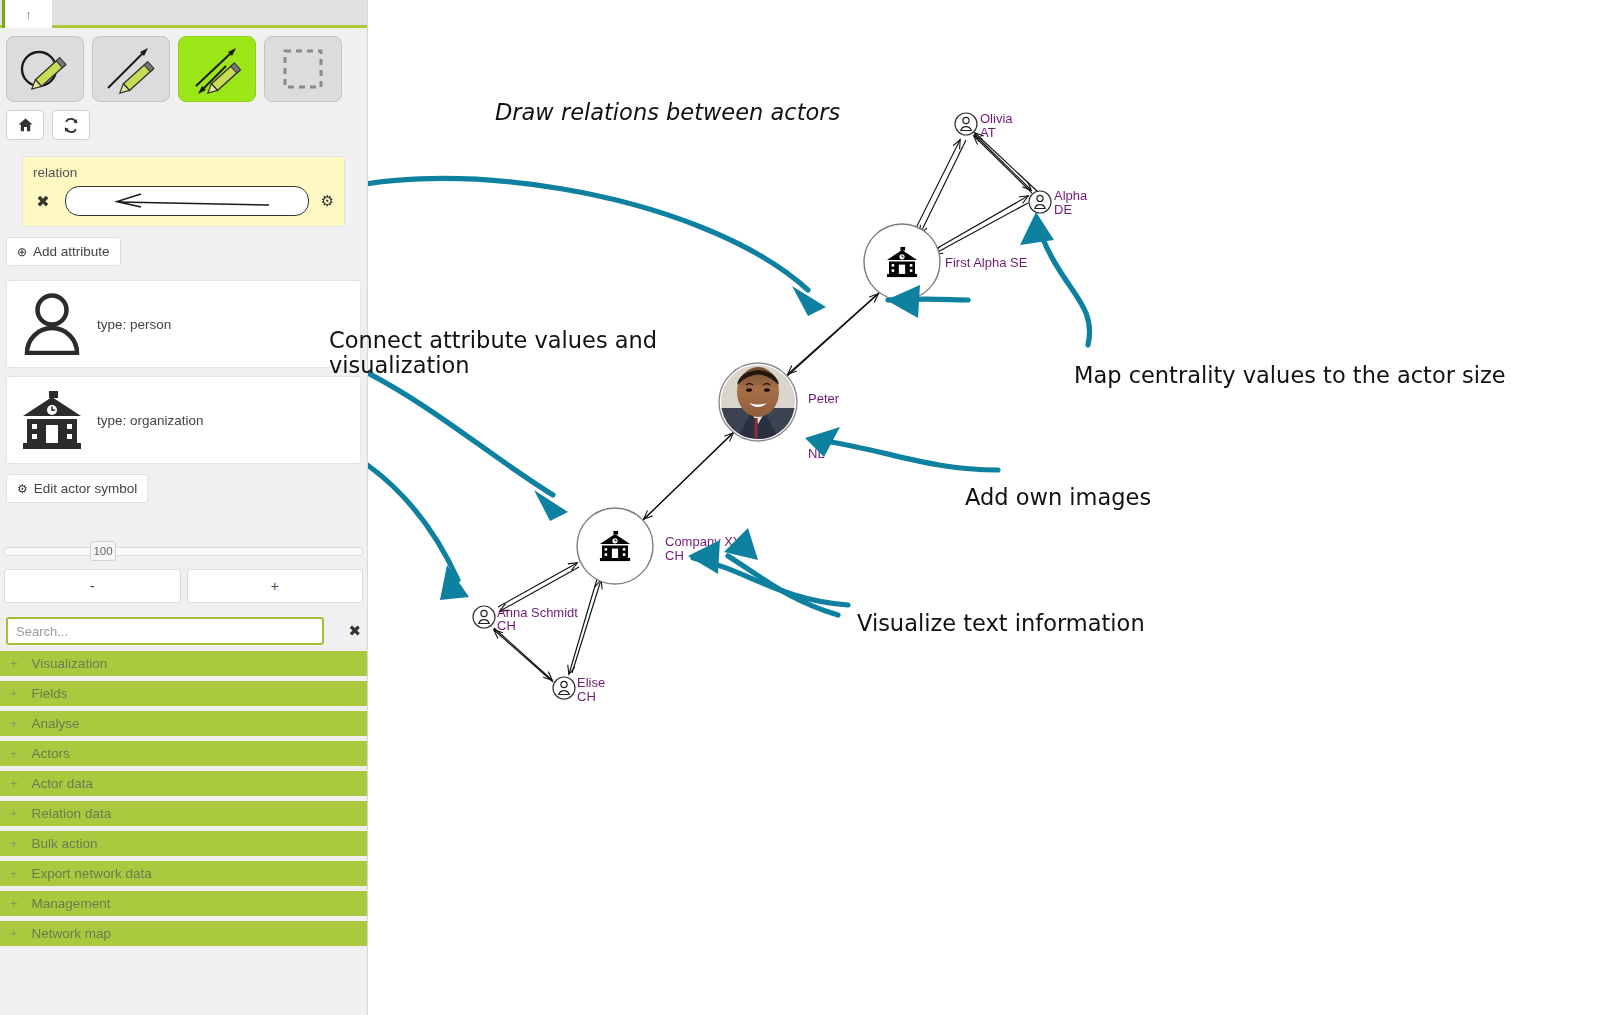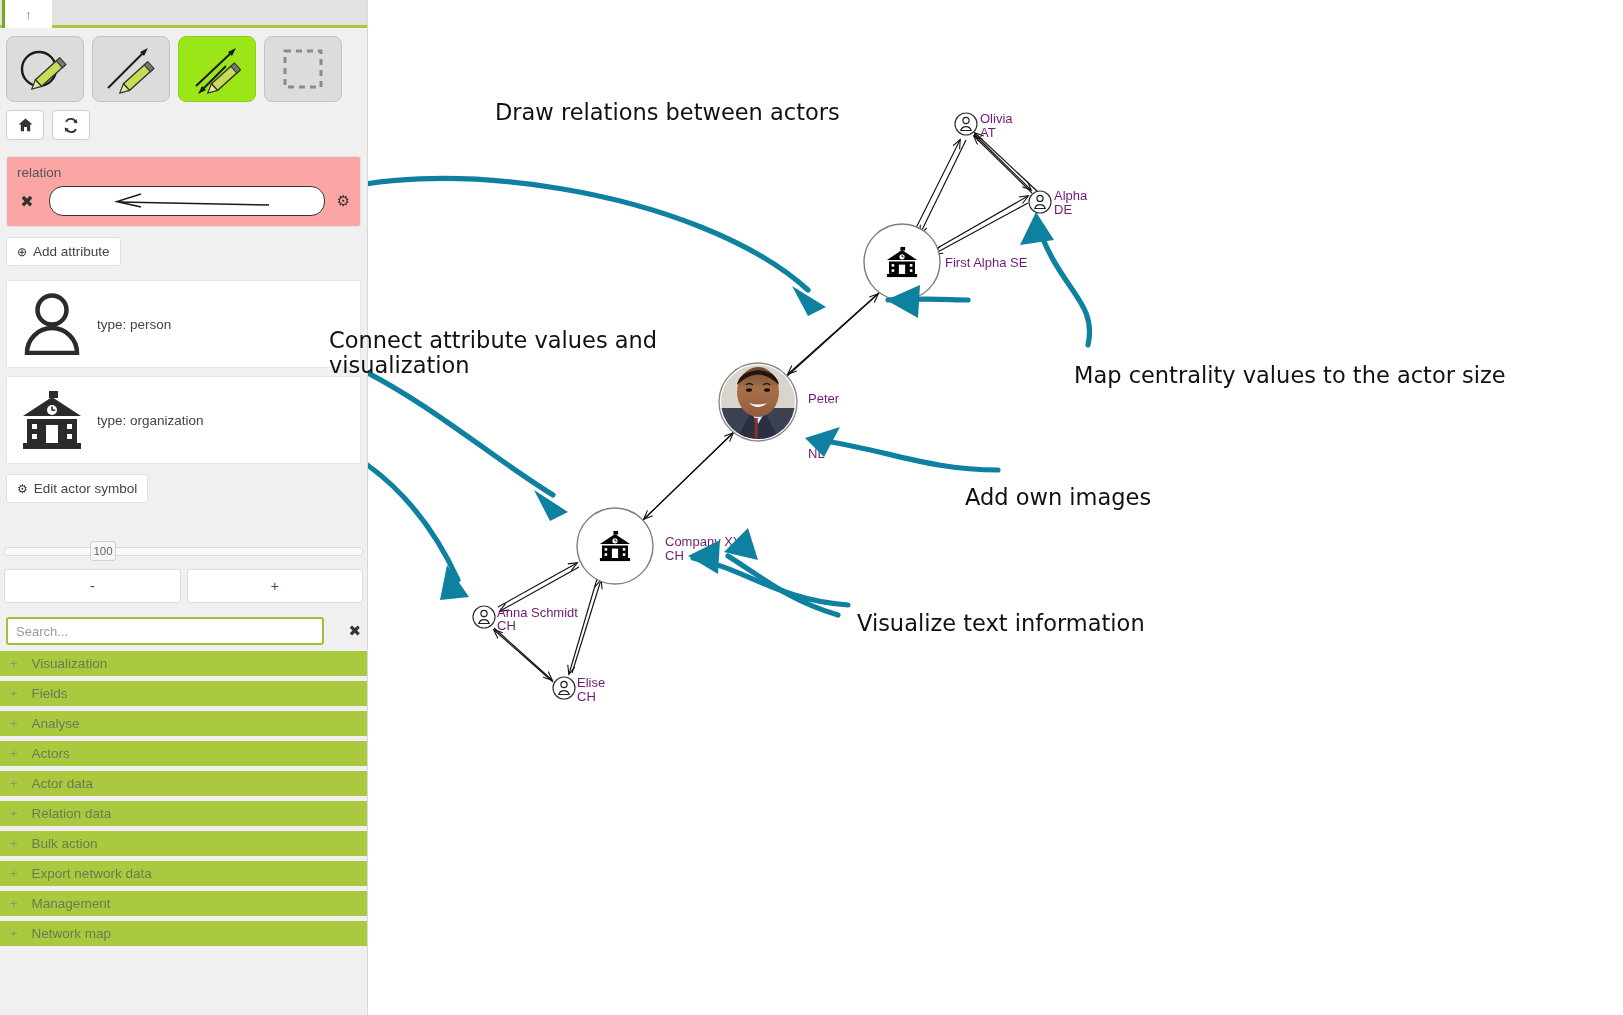--- a/index.html
+++ b/index.html
@@ -52,22 +52,22 @@
 
   .ctrl-row { display: flex; gap: 8px; padding: 4px 6px 8px 6px; }
   .ctrl-btn {
     width: 38px; height: 30px;
     background: #fff; border: 1px solid #cfcfcf; border-radius: 4px;
     display: flex; align-items: center; justify-content: center;
     cursor: pointer; color: #333;
   }
 
   .panel-card {
-    margin: 8px 6px;
-    background: #fca5a5;
+    margin: 8px 22px;
+    background: #fef9c3;
     border: 1px solid #e2e2e2;
     border-radius: 3px;
   }
 
   .relation-card { padding: 8px 10px 10px 10px; }
   .relation-label { font-size: 13.5px; color: #555; margin-bottom: 6px; }
   .relation-line { display: flex; align-items: center; gap: 12px; }
   .x-btn { font-size: 16px; color: #333; cursor: pointer; width: 20px; text-align: center;}
   .relation-preview {
     flex: 1; height: 30px;
@@ -508,20 +508,20 @@
         <polygon points="200,512 166,490 182,521"></polygon>
         <polygon points="101,597 79,565 72,600"></polygon>
         <polygon points="668,212 652,245 686,240"></polygon>
         <polygon points="437,438 472,427 456,457"></polygon>
         <polygon points="320,556 352,540 350,574"></polygon>
         <polygon points="356,552 380,528 390,560"></polygon>
         <polygon points="518,300 552,285 550,318"></polygon>
       </g>
     </svg>
 
-    <div class="anno-text" style="left:127px; top:100px;">Draw relations between actors</div>
+    <div class="anno-text" style="left:127px; top:100px;font-style:italic;">Draw relations between actors</div>
     <div class="anno-text" style="left:-39px; top:328px;">Connect attribute values and
 visualization</div>
     <div class="anno-text" style="left:706px; top:363px;">Map centrality values to the actor size</div>
     <div class="anno-text" style="left:597px; top:485px;">Add own images</div>
     <div class="anno-text" style="left:489px; top:611px;">Visualize text information</div>
   </div>
 </div>
 
 </body></html>

